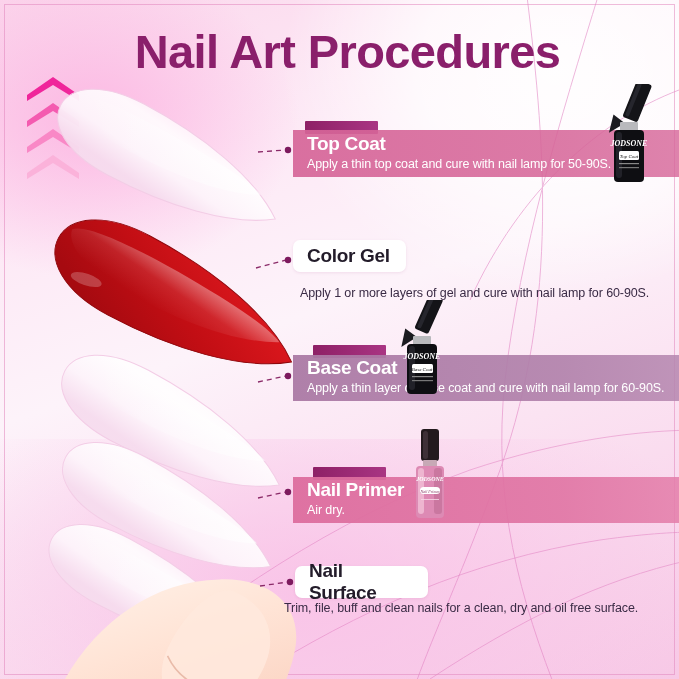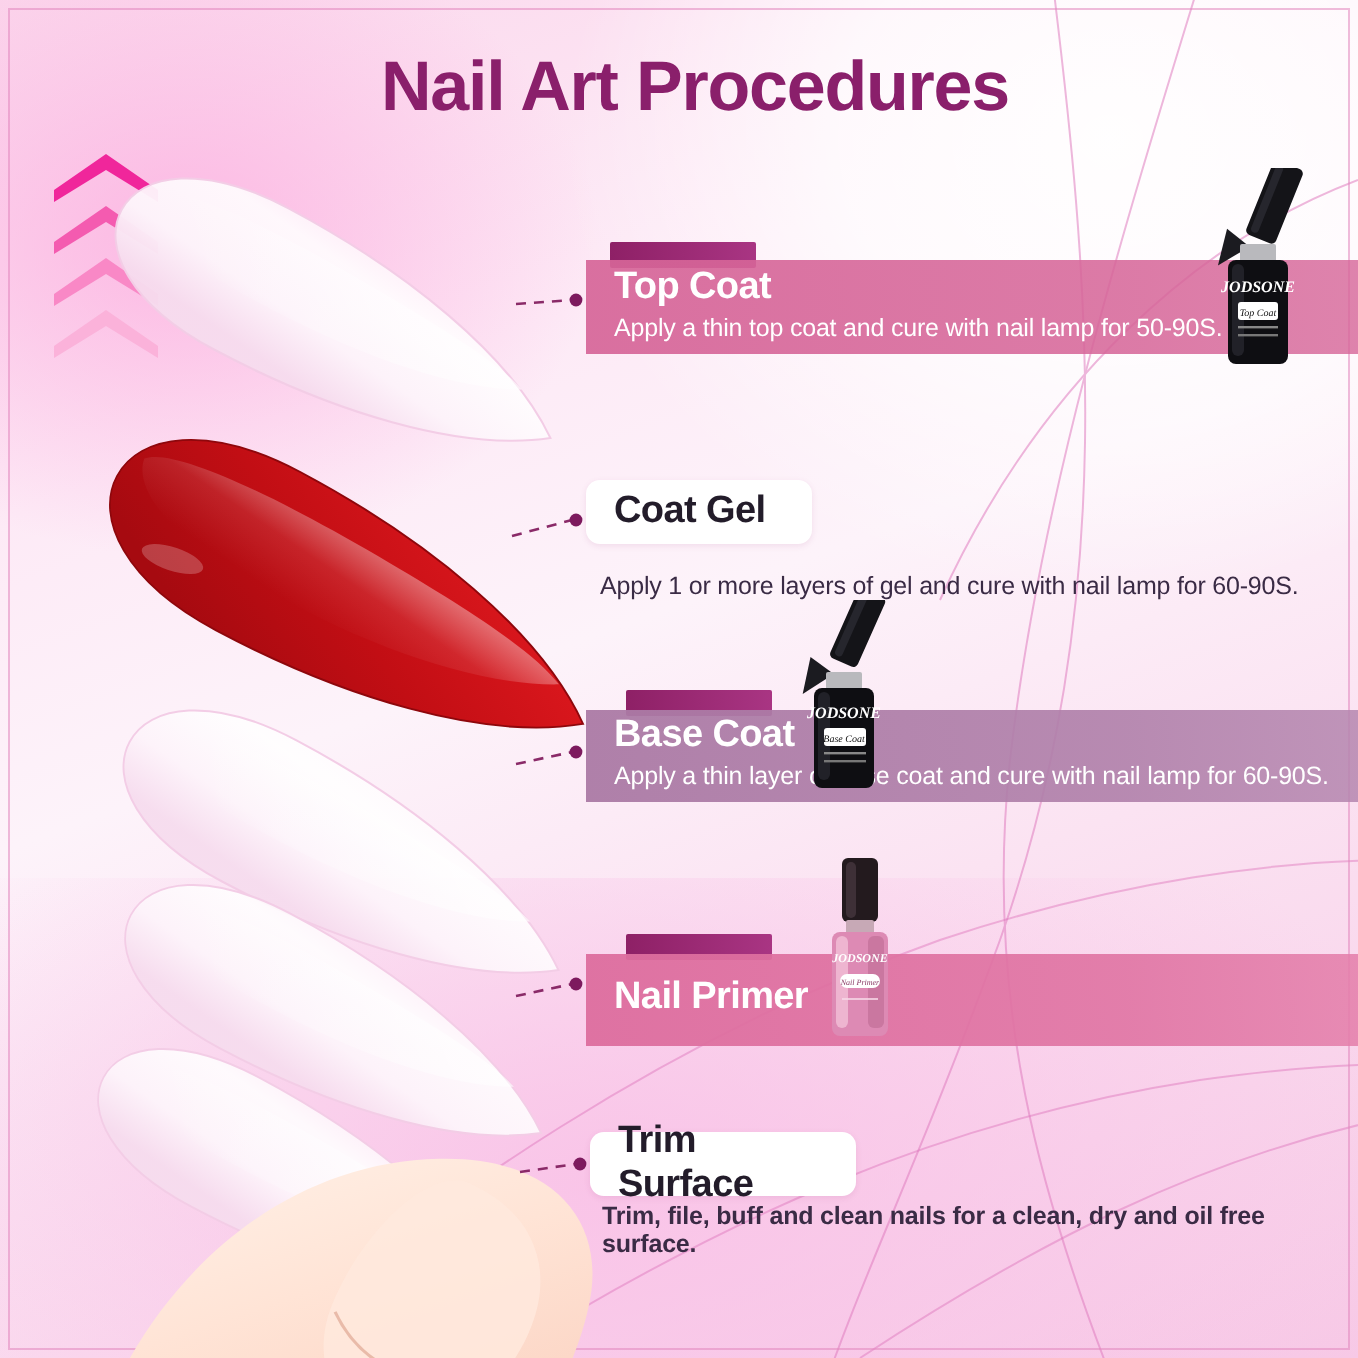--- a/index.html
+++ b/index.html
@@ -31,21 +31,21 @@
   }
   .deco-svg{position:absolute;inset:0;width:679px;height:679px;pointer-events:none;}
   .frame{
     position:absolute;inset:4px;border:1px solid rgba(226,134,190,.55);
     pointer-events:none;
   }
 
   
   .title{
     position:absolute;left:16px;right:0;top:24px;text-align:center;
-    font-size:35px;font-weight:700;letter-spacing:-.6px;
+    font-size:47px;font-weight:700;letter-spacing:-.6px;
     color:#8a1f6b;
     font-family:"Liberation Sans", sans-serif;
   }
 
   
   .chevrons{position:absolute;left:26px;top:76px;width:56px;height:106px;}
   .chev{position:absolute;left:0;width:54px;height:26px;}
   .chev svg{display:block;}
 
   
@@ -234,21 +234,21 @@
       <text x="31" y="62" font-family="'Liberation Serif',serif" font-size="8" font-weight="700" fill="#ffffff" text-anchor="middle">JODSONE</text>
       <rect x="21" y="67" width="20" height="9" rx="1.5" fill="#ffffff"></rect>
       <text x="31" y="74" font-family="'Liberation Serif',serif" font-size="5" fill="#111" text-anchor="middle">Top Coat</text>
       <rect x="21" y="79" width="20" height="1.2" fill="#888"></rect>
       <rect x="21" y="83" width="20" height="1.2" fill="#777"></rect>
     </svg>
   </div>
 
   <div class="lbl">
     <div class="pill" style="left:293px;top:240px;width:113px;height:32px;">
-      <div class="head">Coat Gel</div>
+      <div class="head">Color Gel</div>
     </div>
     <div class="loose-desc" style="left:300px;top:274px;width:370px;margin-top:12px;">Apply 1 or more layers of gel and cure with nail lamp for 60-90S.</div>
   </div>
 
   <div class="lbl">
     <div class="tab" style="left:313px;top:345px;width:73px;"></div>
     <div class="band" style="left:293px;top:355px;width:386px;height:46px;background:linear-gradient(90deg,rgba(171,122,165,.95) 0%, rgba(176,128,170,.9) 70%, rgba(181,134,175,.85) 100%);">
       <div class="head">Base Coat</div>
       <div class="desc">Apply a thin layer of base coat and cure with nail lamp for 60-90S.</div>
     </div>
@@ -269,38 +269,39 @@
       <text x="30" y="71" font-family="'Liberation Serif',serif" font-size="5" fill="#111" text-anchor="middle">Base Coat</text>
       <rect x="20" y="76" width="21" height="1.2" fill="#888"></rect>
       <rect x="20" y="80" width="21" height="1.2" fill="#777"></rect>
     </svg>
   </div>
 
   <div class="lbl">
     <div class="tab" style="left:313px;top:467px;width:73px;"></div>
     <div class="band" style="left:293px;top:477px;width:386px;height:46px;background:linear-gradient(90deg,rgba(221,109,158,.95) 0%, rgba(224,116,163,.9) 70%, rgba(228,126,170,.86) 100%);">
       <div class="head">Nail Primer</div>
+      <div class="desc">Air dry.</div>
     </div>
   </div>
 
   <div class="bottle" style="left:404px;top:427px;width:52px;height:96px;">
     <svg width="52" height="96" viewBox="0 0 52 96">
       <rect x="17" y="2" width="18" height="32" rx="3" fill="#231a1e"></rect>
       <rect x="19" y="4" width="5" height="28" rx="2.5" fill="#4a3a42" opacity=".7"></rect>
       <rect x="19" y="33" width="14" height="7" rx="1" fill="#c7a9b6"></rect>
       <rect x="12" y="39" width="28" height="52" rx="4" fill="#dd8ab4"></rect>
       <rect x="14" y="41" width="6" height="46" rx="3" fill="#f3c3da" opacity=".75"></rect>
       <rect x="30" y="41" width="8" height="46" rx="3" fill="#b96890" opacity=".55"></rect>
       <text x="26" y="54" font-family="'Liberation Serif',serif" font-size="6" font-weight="700" fill="#ffffff" text-anchor="middle">JODSONE</text>
       <rect x="16" y="60" width="20" height="7" rx="3.5" fill="#ffffff"></rect>
       <text x="26" y="65.5" font-family="'Liberation Serif',serif" font-size="4" fill="#8a3a66" text-anchor="middle">Nail Primer</text>
       <rect x="17" y="72" width="18" height="1" fill="#f6d8e7" opacity=".8"></rect>
     </svg>
   </div>
 
   <div class="lbl">
     <div class="pill" style="left:295px;top:566px;width:133px;height:32px;">
-      <div class="head">Trim Surface</div>
-    </div>
-    <div class="loose-desc" style="left:301px;top:601px;width:370px;font-weight:bold;">Trim, file, buff and clean nails for a clean, dry and oil free surface.</div>
+      <div class="head">Nail Surface</div>
+    </div>
+    <div class="loose-desc" style="left:284px;top:601px;width:370px;">Trim, file, buff and clean nails for a clean, dry and oil free surface.</div>
   </div>
 
 </div>
 
 </body></html>

